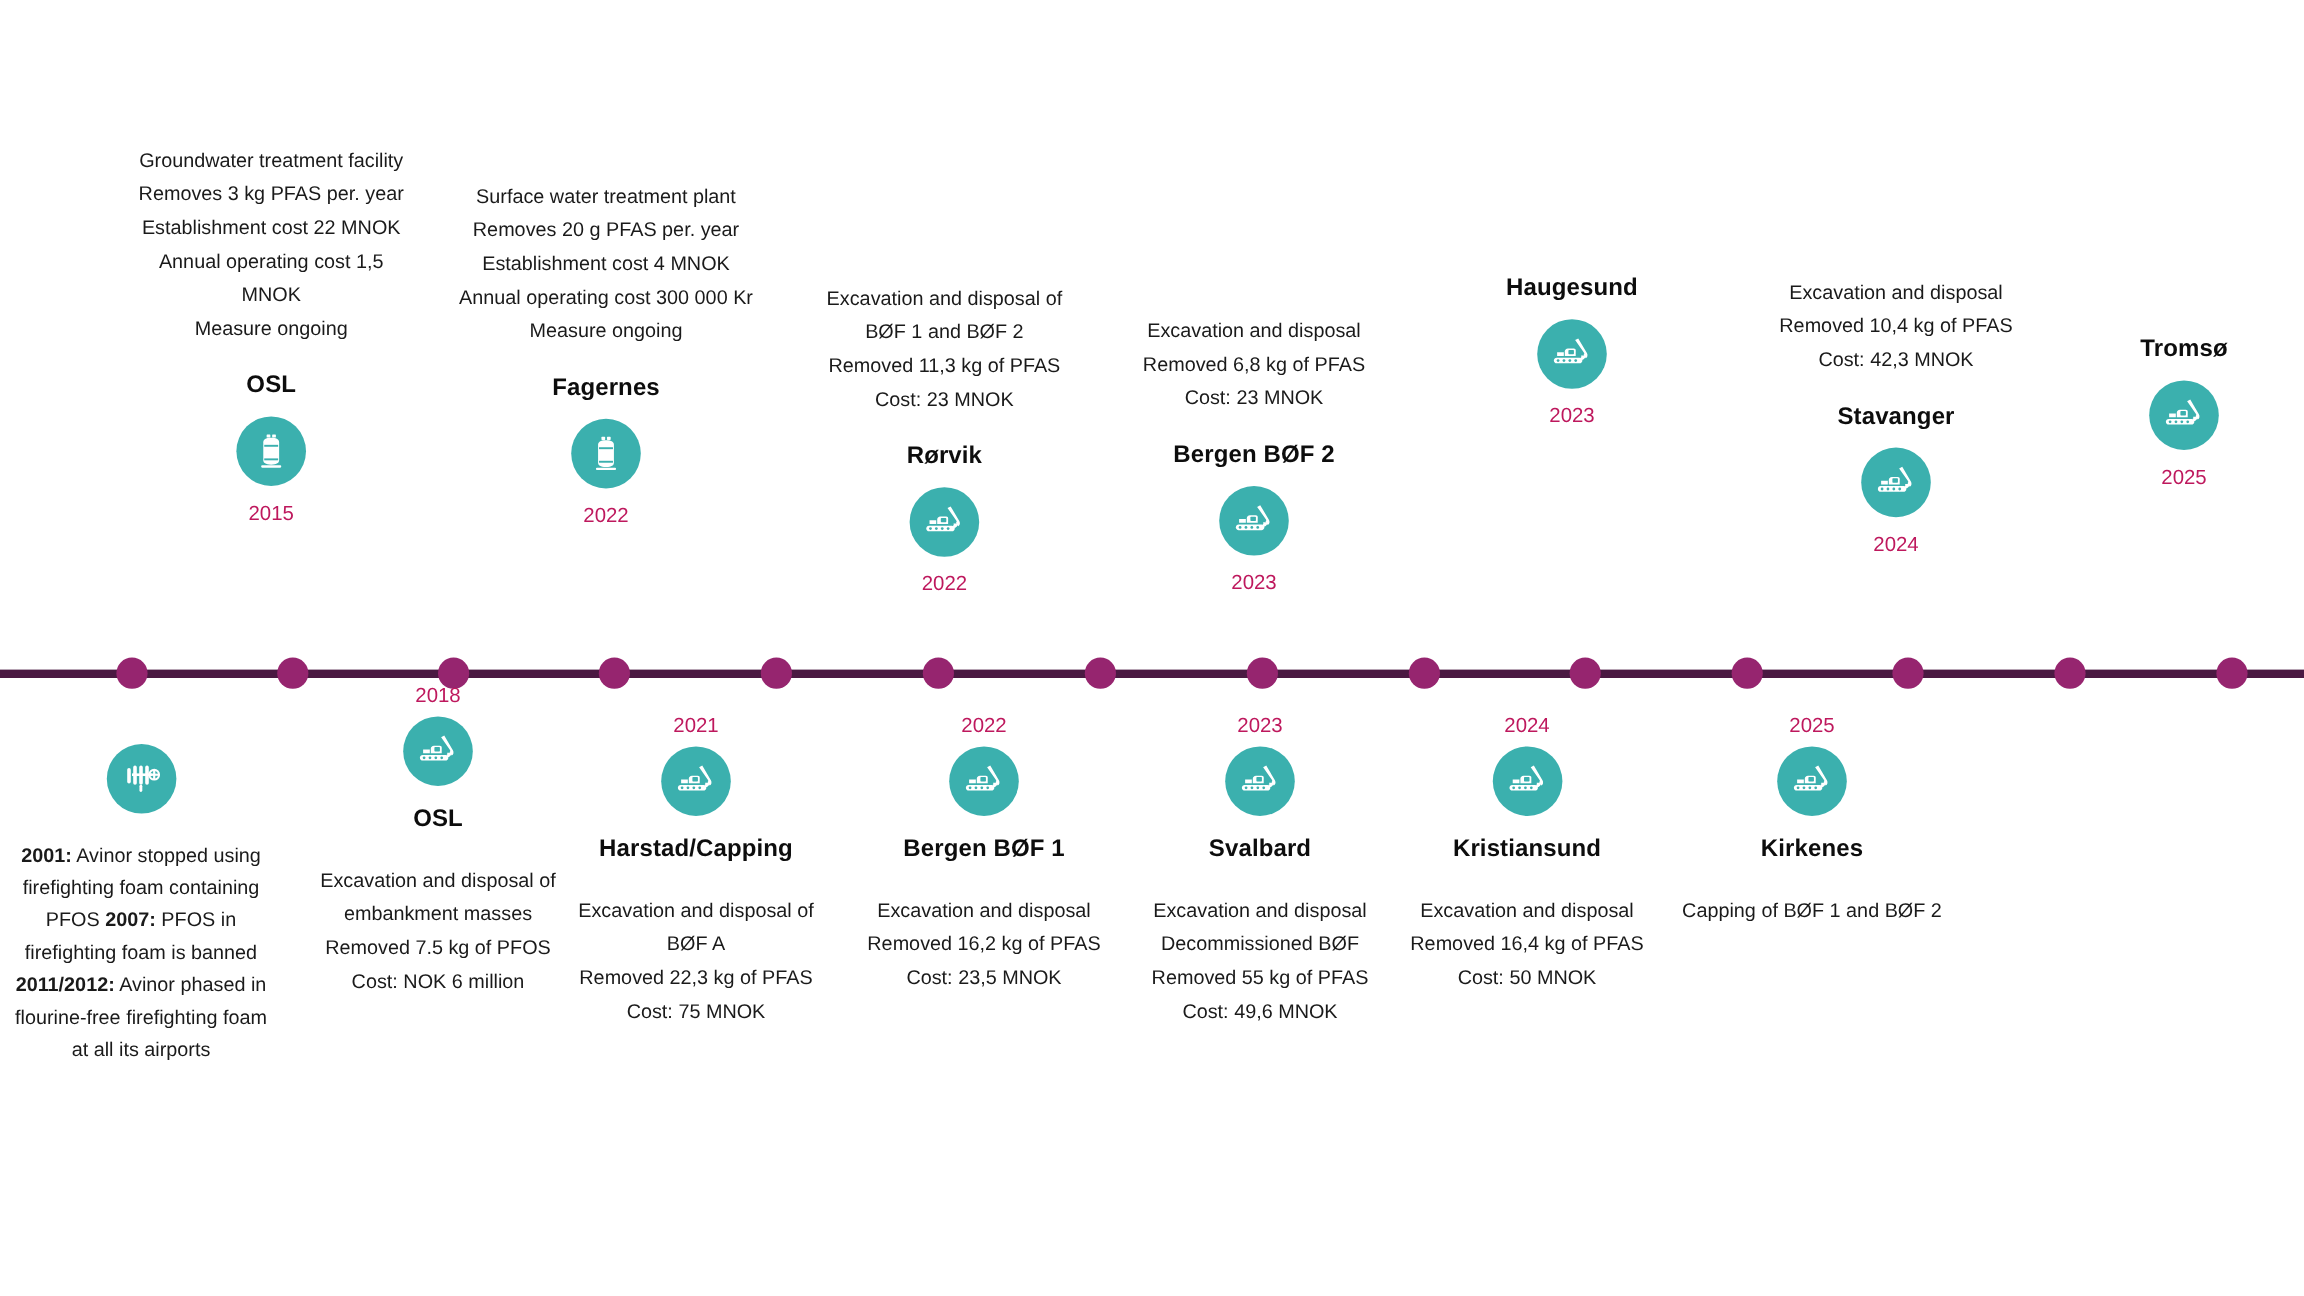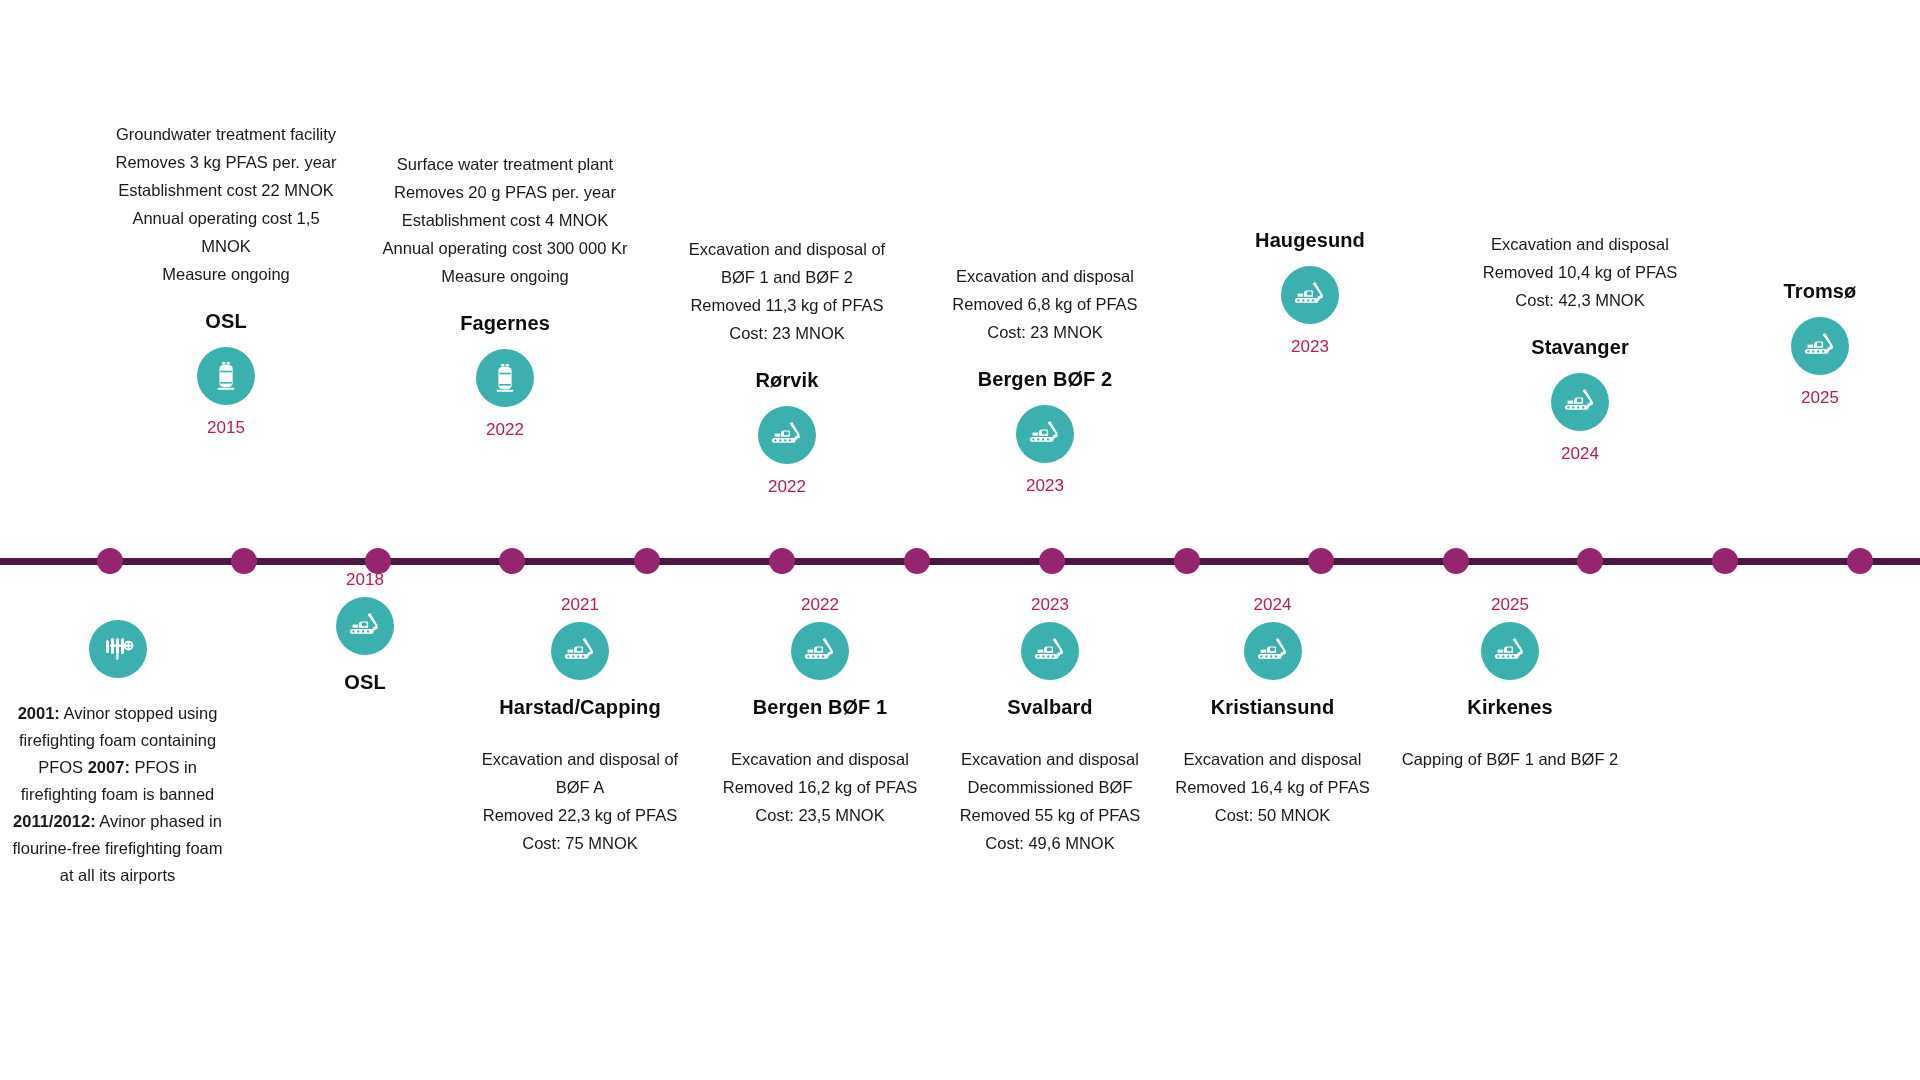--- a/index.html
+++ b/index.html
@@ -285,20 +285,23 @@
               <path d="M5.6 16.6 L11.2 16.6 L11.2 19.7 L5.6 19.7 Z"></path>
               <path d="M5.2 21.1 L24.2 21.1 C25.6 21.1 26.6 22.1 26.6 23.4 C26.6 24.8 25.6 25.8 24.2 25.8 L5.2 25.8 C3.9 25.8 2.9 24.8 2.9 23.4 C2.9 22.1 3.9 21.1 5.2 21.1 Z"></path>
               <circle cx="6.4" cy="23.5" r="1.15" fill="#3bb0ae"></circle>
               <circle cx="11.3" cy="23.5" r="1.15" fill="#3bb0ae"></circle>
               <circle cx="16.2" cy="23.5" r="1.15" fill="#3bb0ae"></circle>
               <circle cx="21.1" cy="23.5" r="1.15" fill="#3bb0ae"></circle>
             </g>
           </svg>
         </div>
         <div class="place">OSL</div>
+        <div class="desc" style="white-space: pre-line;">Excavation and disposal of embankment masses
+Removed 7.5 kg of PFOS
+Cost: NOK 6 million</div>
       </div>
       <div class="col bottom" style="left: 470px; top: 595px; width: 220px;">
         <div class="year">2021</div>
         <div class="badge">
           <svg width="36" height="36" viewBox="0 0 36 36" aria-hidden="true">
             <g fill="#ffffff">
               <path d="M20.6 6.4 L23.2 5.0 L30.4 17.2 C31.4 19.0 30.9 20.9 29.4 21.6 L27.6 18.6 C28.2 18.2 28.4 17.6 28.0 16.9 Z"></path>
               <path d="M25.6 19.3 L29.2 19.3 C29.2 21.9 27.4 23.3 25.2 23.0 L25.2 21.0 C26.1 21.1 25.7 20.2 25.6 19.3 Z"></path>
               <path d="M14.6 13.4 L19.6 13.4 C20.5 13.4 21.1 14.0 21.1 14.9 L21.1 19.7 L12.0 19.7 L12.0 16.0 C12.0 14.5 13.1 13.4 14.6 13.4 Z"></path>
               <rect x="15.0" y="14.6" width="4.6" height="3.6" rx="0.6" fill="#3bb0ae"></rect>

